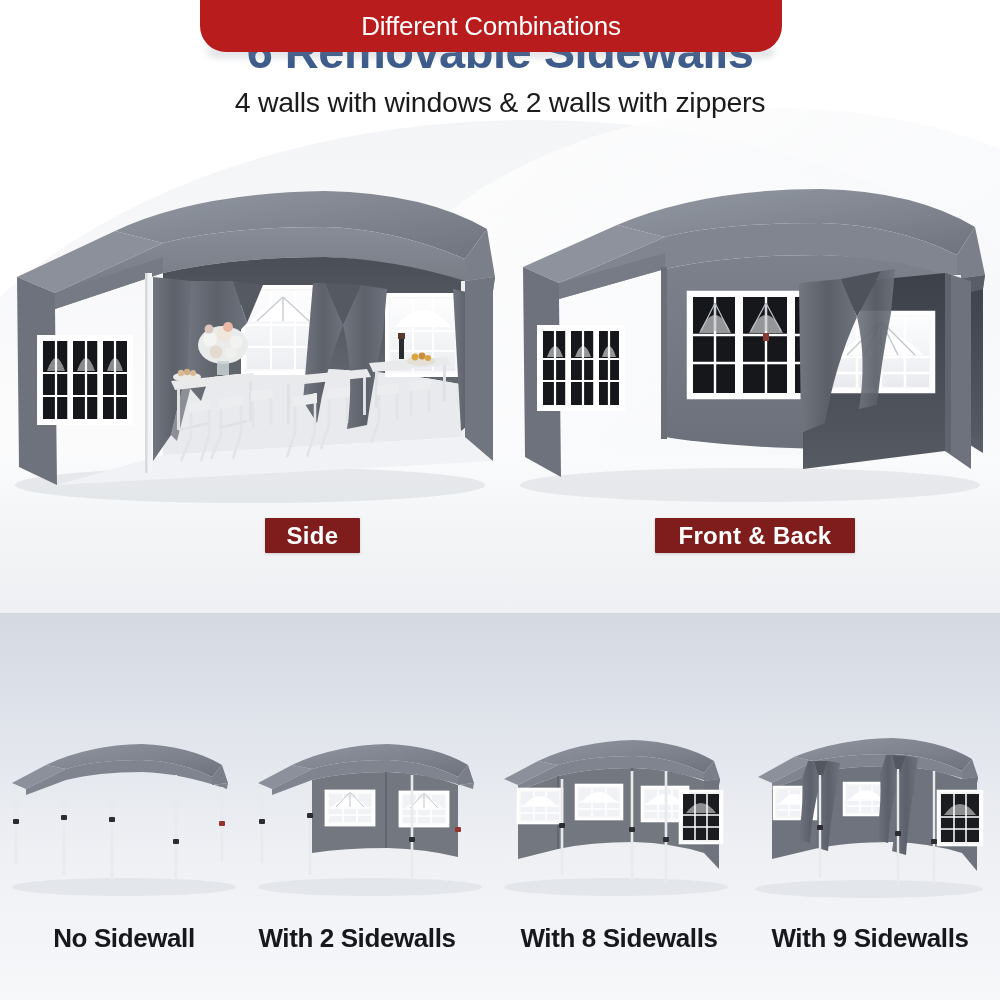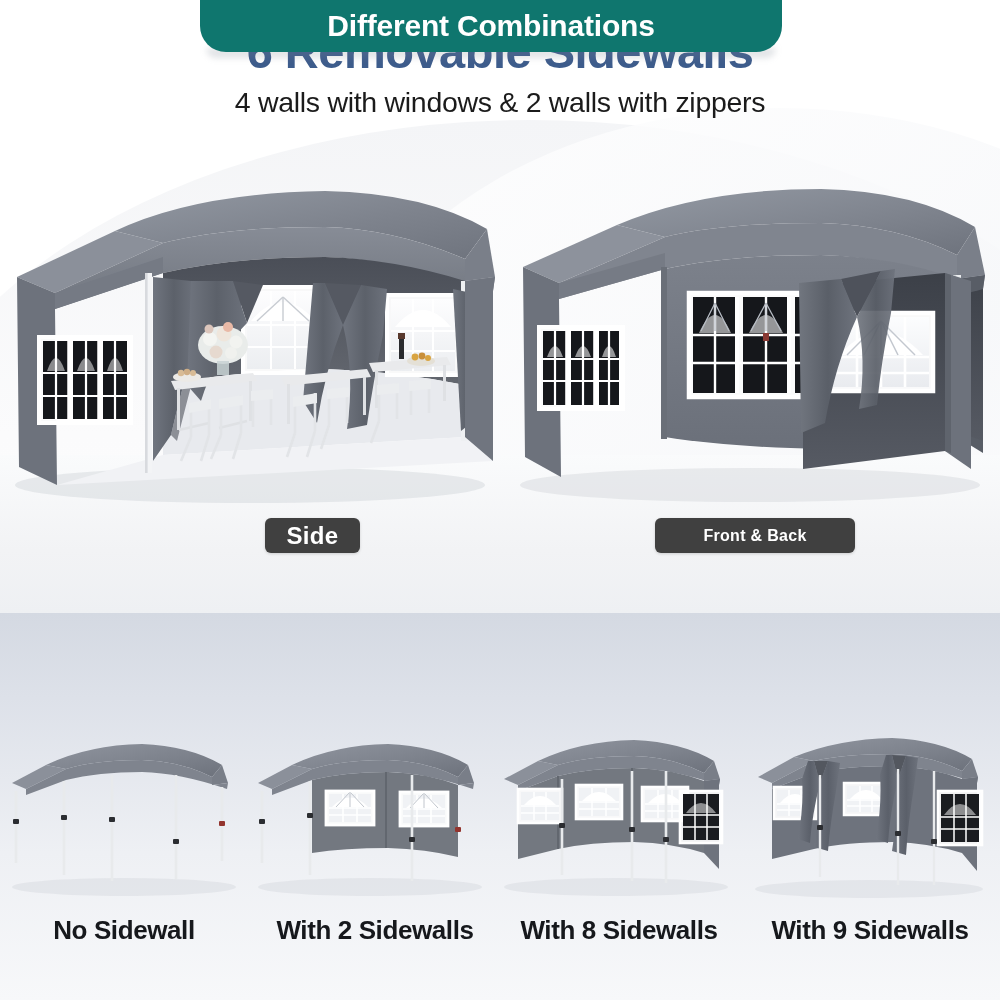--- a/index.html
+++ b/index.html
@@ -38,67 +38,67 @@
     z-index:6;
   }
   #subheadline{
     position:absolute; left:0; top:86px; width:1000px; text-align:center;
     font-size:28.5px; font-weight:500; color:#1b1b1b; letter-spacing:-.3px;
     z-index:6;
   }
 
   .badge{
     position:absolute; z-index:20;
-    background:#404040; color:#ffffff;
-    border-radius:6px; text-align:center;
+    background:#7f1d1d; color:#ffffff;
+    border-radius:1px; text-align:center;
     font-weight:bold; letter-spacing:.3px;
     box-shadow:0 1px 3px rgba(0,0,0,.16);
     display:flex; align-items:center; justify-content:center;
   }
   #badge-side{ left:265px; top:518px; width:95px; height:35px; font-size:24px; }
-  #badge-frontback{ left:655px; top:518px; width:200px; height:35px; font-size:16px; }
+  #badge-frontback{ left:655px; top:518px; width:200px; height:35px; font-size:24px; }
 
   
   .tent-svg{ position:absolute; z-index:5; }
   #tent-side{ left:-5px; top:185px; }
   #tent-fb{ left:505px; top:185px; }
 
   
   #bottom-section{
     position:absolute; left:0; top:613px; width:1000px; height:387px;
     background:linear-gradient(180deg,#d4d9e2 0%, #dde1e9 22%, #eef0f4 62%, #f7f8fa 100%);
     overflow:hidden;
   }
   #combo-banner{
     position:absolute; left:200px; top:0px; width:582px; height:52px;
-    background:#0f766e; color:#fff;
+    background:#b91c1c; color:#fff;
     border-radius:0 0 26px 26px;
     display:flex; align-items:center; justify-content:center;
-    font-size:30px; font-weight:bold; letter-spacing:-.2px;
+    font-size:26px; font-weight:normal; letter-spacing:-.2px;
     z-index:12;
   }
   #banner-shadow{
     position:absolute; left:206px; top:48px; width:570px; height:10px;
     border-radius:0 0 26px 26px; background:rgba(120,128,142,.22);
     filter:blur(3px); z-index:11;
   }
 
   .thumb{ position:absolute; z-index:8; }
   #thumb-0{ left:4px;   top:735px; }
   #thumb-1{ left:250px; top:735px; }
   #thumb-2{ left:496px; top:735px; }
   #thumb-3{ left:744px; top:735px; }
 
   .thumb-label{
     position:absolute; z-index:9;
     font-size:26px; font-weight:bold; color:#16181c;
-    text-align:center; letter-spacing:-.4px;
+    text-align:center; letter-spacing:-.4px;margin-top:8px;
   }
   #label-0{ left:0px;   top:915px; width:248px; }
-  #label-1{ left:250px; top:915px; width:250px; }
+  #label-1{ left:232px; top:915px; width:250px; }
   #label-2{ left:494px; top:915px; width:250px; }
   #label-3{ left:744px; top:915px; width:252px; }
 </style>
 </head>
 <body>
 
 <div id="top-section">
 
   <div id="bg-swoosh-1"></div>
   <div id="bg-swoosh-2"></div>

